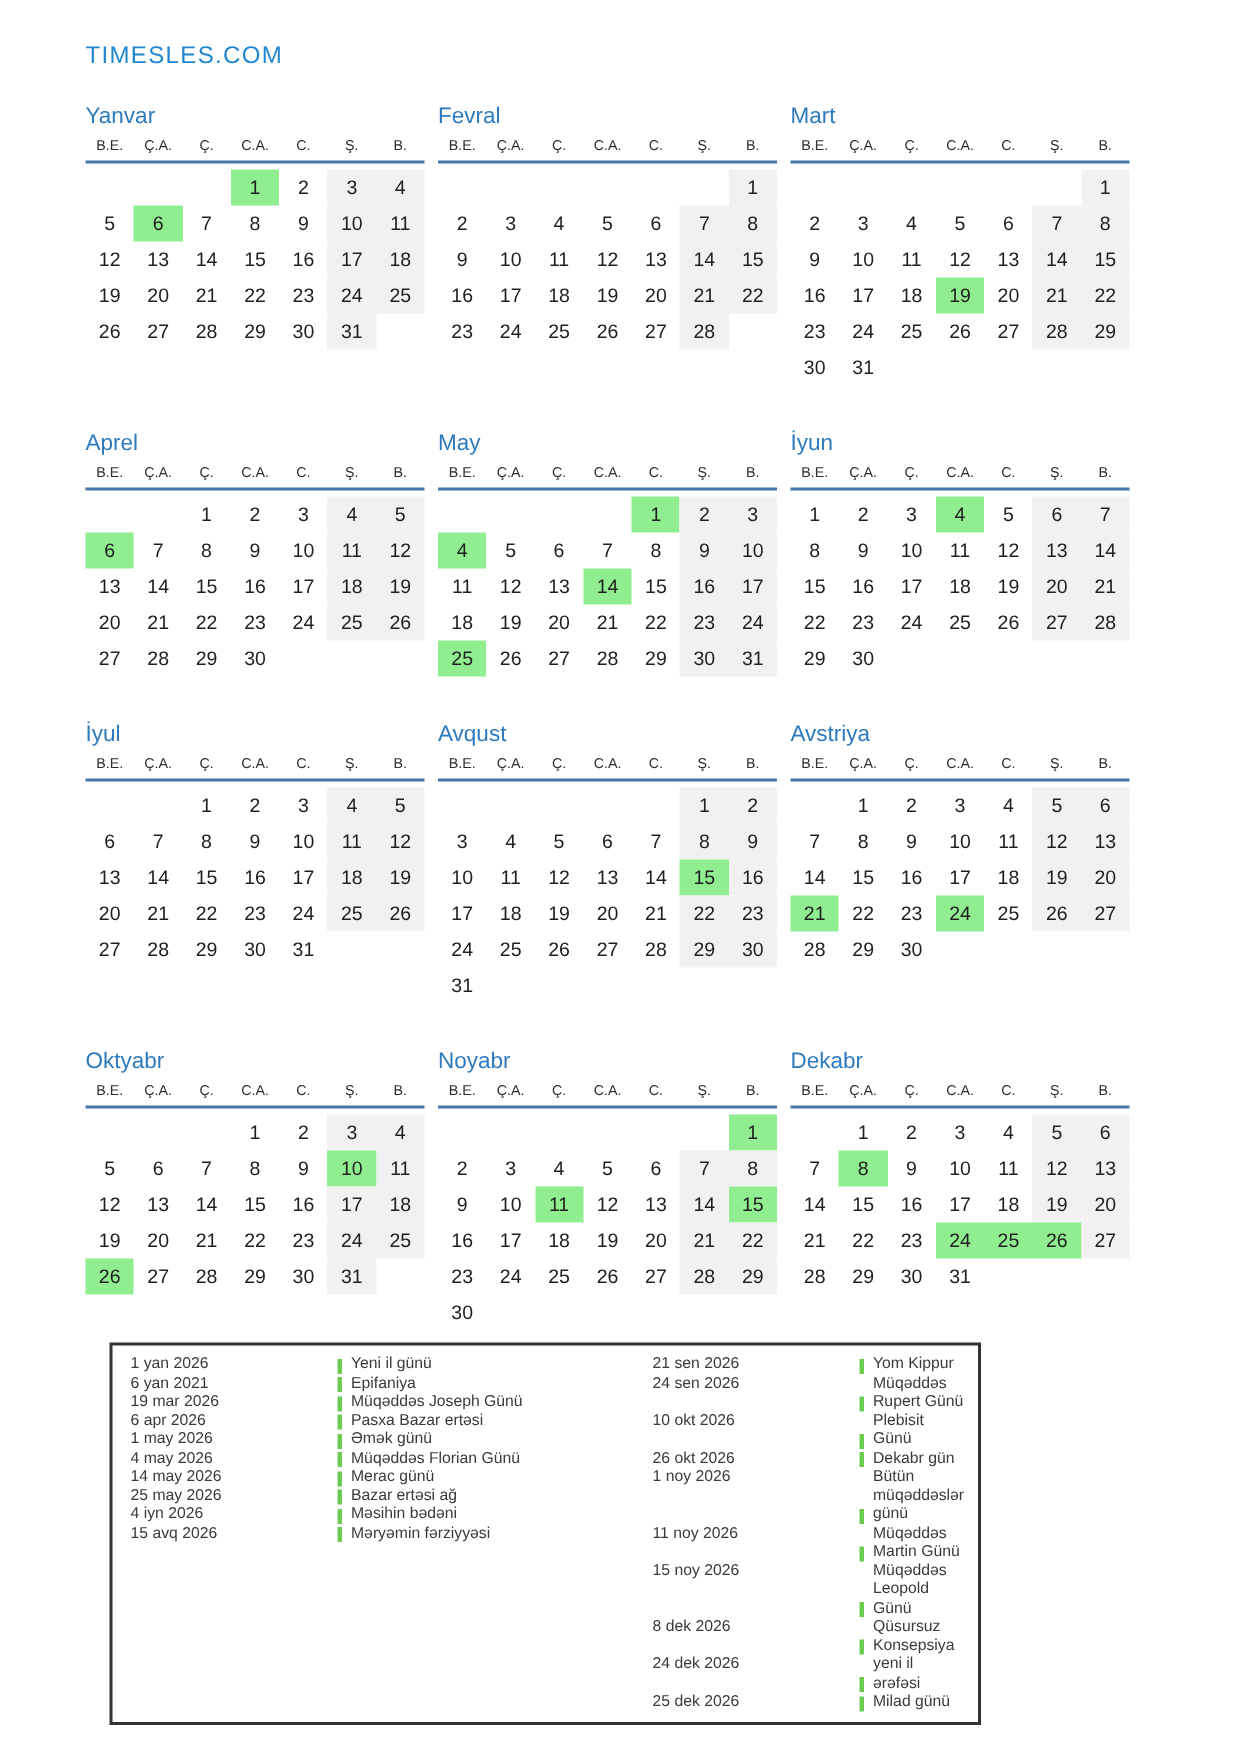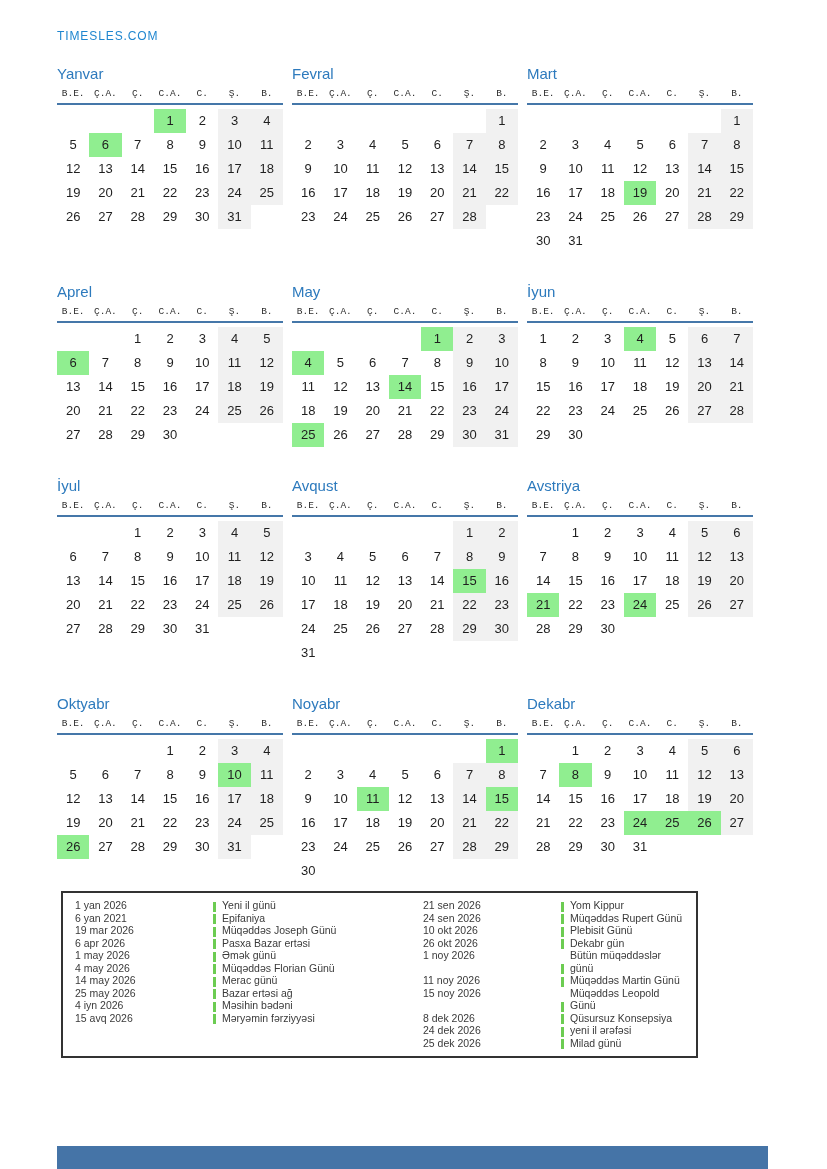--- a/index.html
+++ b/index.html
@@ -17,51 +17,51 @@
   html,body{background:#fff;}
   body{
     width:827px;height:1169px;
     font-family:"Liberation Sans","DejaVu Sans",sans-serif;
     color:var(--text-dark);
     position:relative;
   }
   .page{padding:24px 59px 0 57px;}
   .page-header{display:flex;justify-content:space-between;align-items:flex-start;}
   .page-title{font-size:21px;font-weight:400;color:#3d3d3d;letter-spacing:0.2px;}
-  .site-link{font-size:12px;color:var(--site-link-blue);letter-spacing:0.9px;text-decoration:none;margin-top:5px;font-weight:500;}
+  .site-link{font-size:16px;color:var(--site-link-blue);letter-spacing:0.9px;text-decoration:none;margin-top:5px;font-weight:500;}
   .months-grid{
     margin-top:22px;
     display:grid;
     grid-template-columns:repeat(3,226px);
     column-gap:9px;
     row-gap:30px;
     align-items:start;
   }
   .month-block{width:226px;}
   .month-title{
     font-size:15px;color:var(--accent-blue);
     margin-bottom:6px;font-weight:400;
   }
   .weekday-row{
     display:grid;grid-template-columns:repeat(7,1fr);
-    padding-bottom:3px;border-bottom:2px solid var(--underline-blue);font-family:Liberation Mono, monospace;
+    padding-bottom:3px;border-bottom:2px solid var(--underline-blue);
   }
   .weekday{
     text-align:center;font-size:9.5px;color:#2e2e2e;line-height:12px;
   }
   .weeks{margin-top:4px;}
   .week-row{display:grid;grid-template-columns:repeat(7,1fr);}
   .day-cell{
     height:24px;line-height:24px;text-align:center;
     font-size:13px;color:var(--day-text);
   }
   .day-cell.weekend{background:var(--weekend-gray);}
   .day-cell.holiday{background:var(--holiday-green);}
   .legend-box{
-    margin-top:8px;margin-left:4px;width:637px;
+    margin-top:8px;margin-left:16px;width:581px;
     border:2px solid #333;
     padding:6px 12px 7px 12px;
     display:flex;
   }
   .legend-half{display:grid;grid-template-columns:138px 1fr;align-content:start;}
   .legend-half.left{width:348px;flex:0 0 348px;}
   .legend-half.right{flex:1;}
   .legend-date{font-size:10.5px;line-height:12.5px;color:#3a3a3a;}
   .legend-name{font-size:10.5px;line-height:12.5px;color:#3a3a3a;display:flex;align-items:flex-end;}
   .legend-marker{

